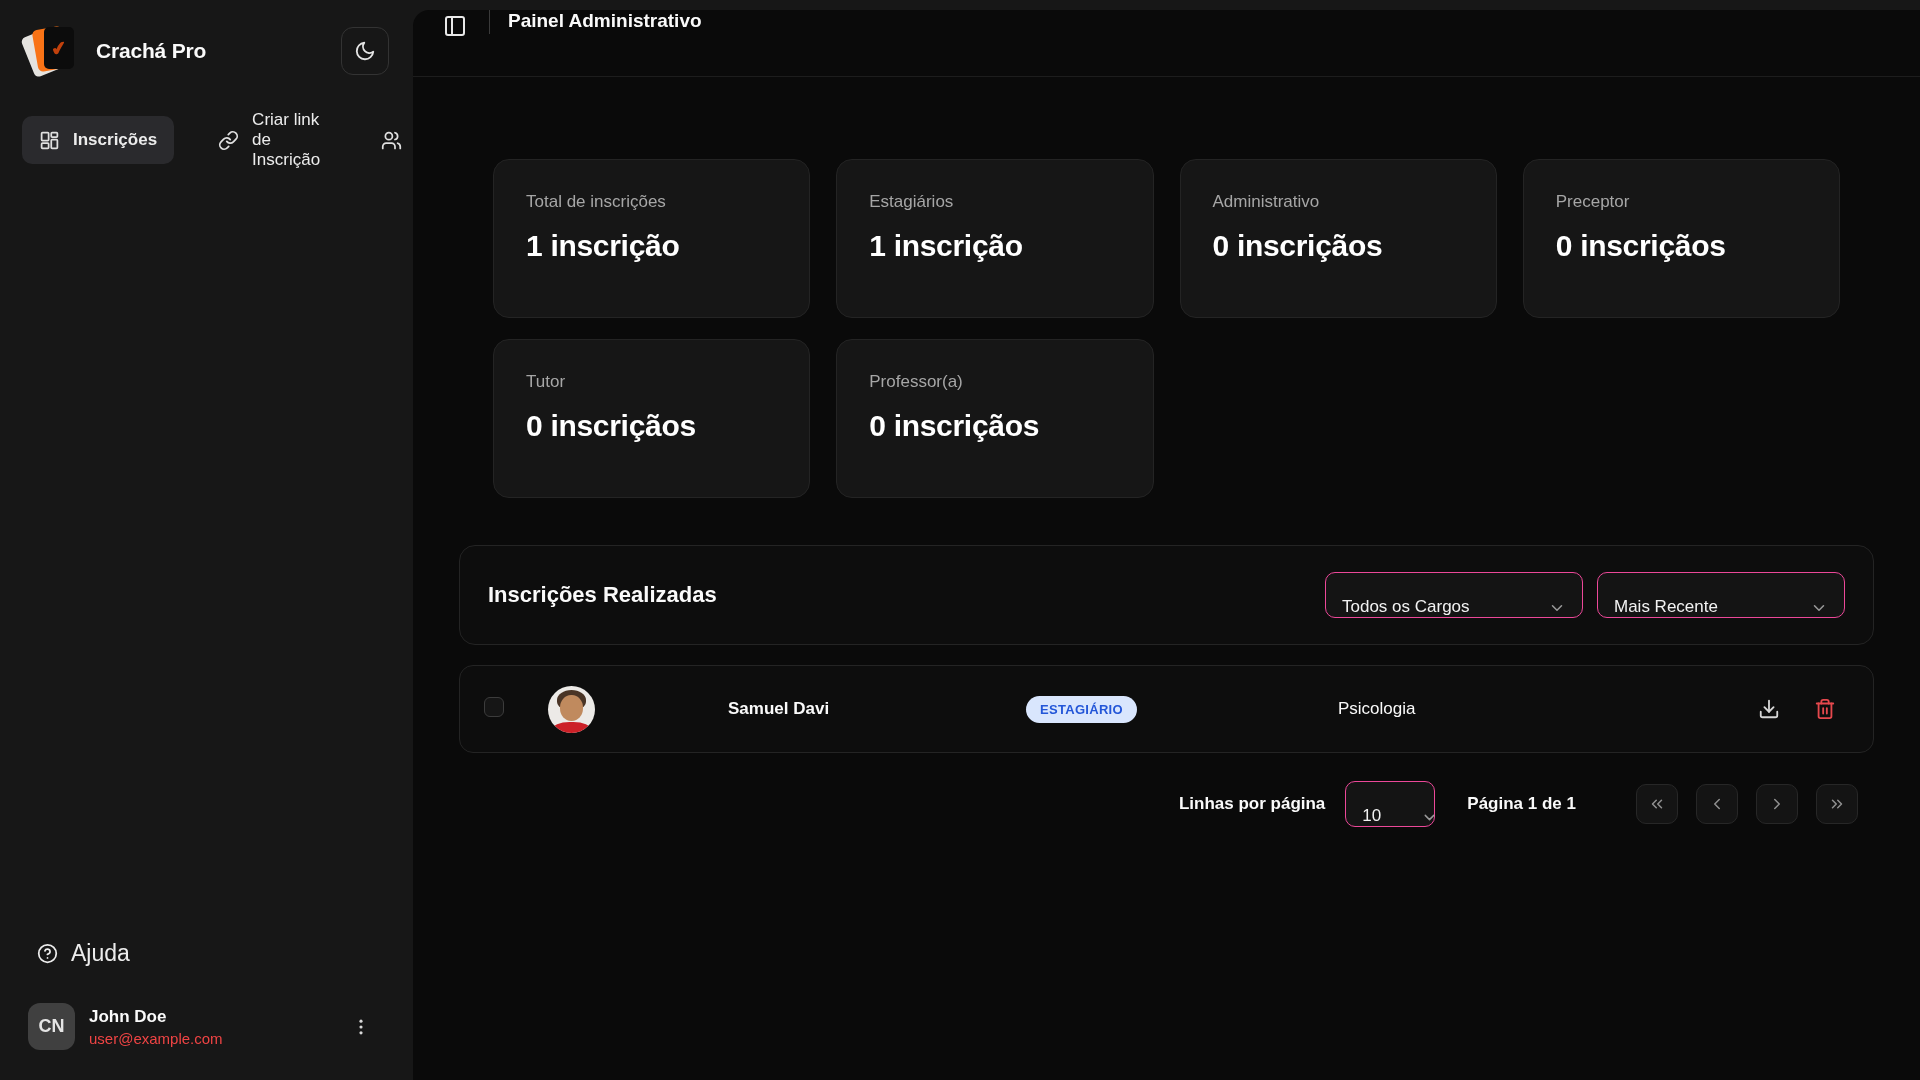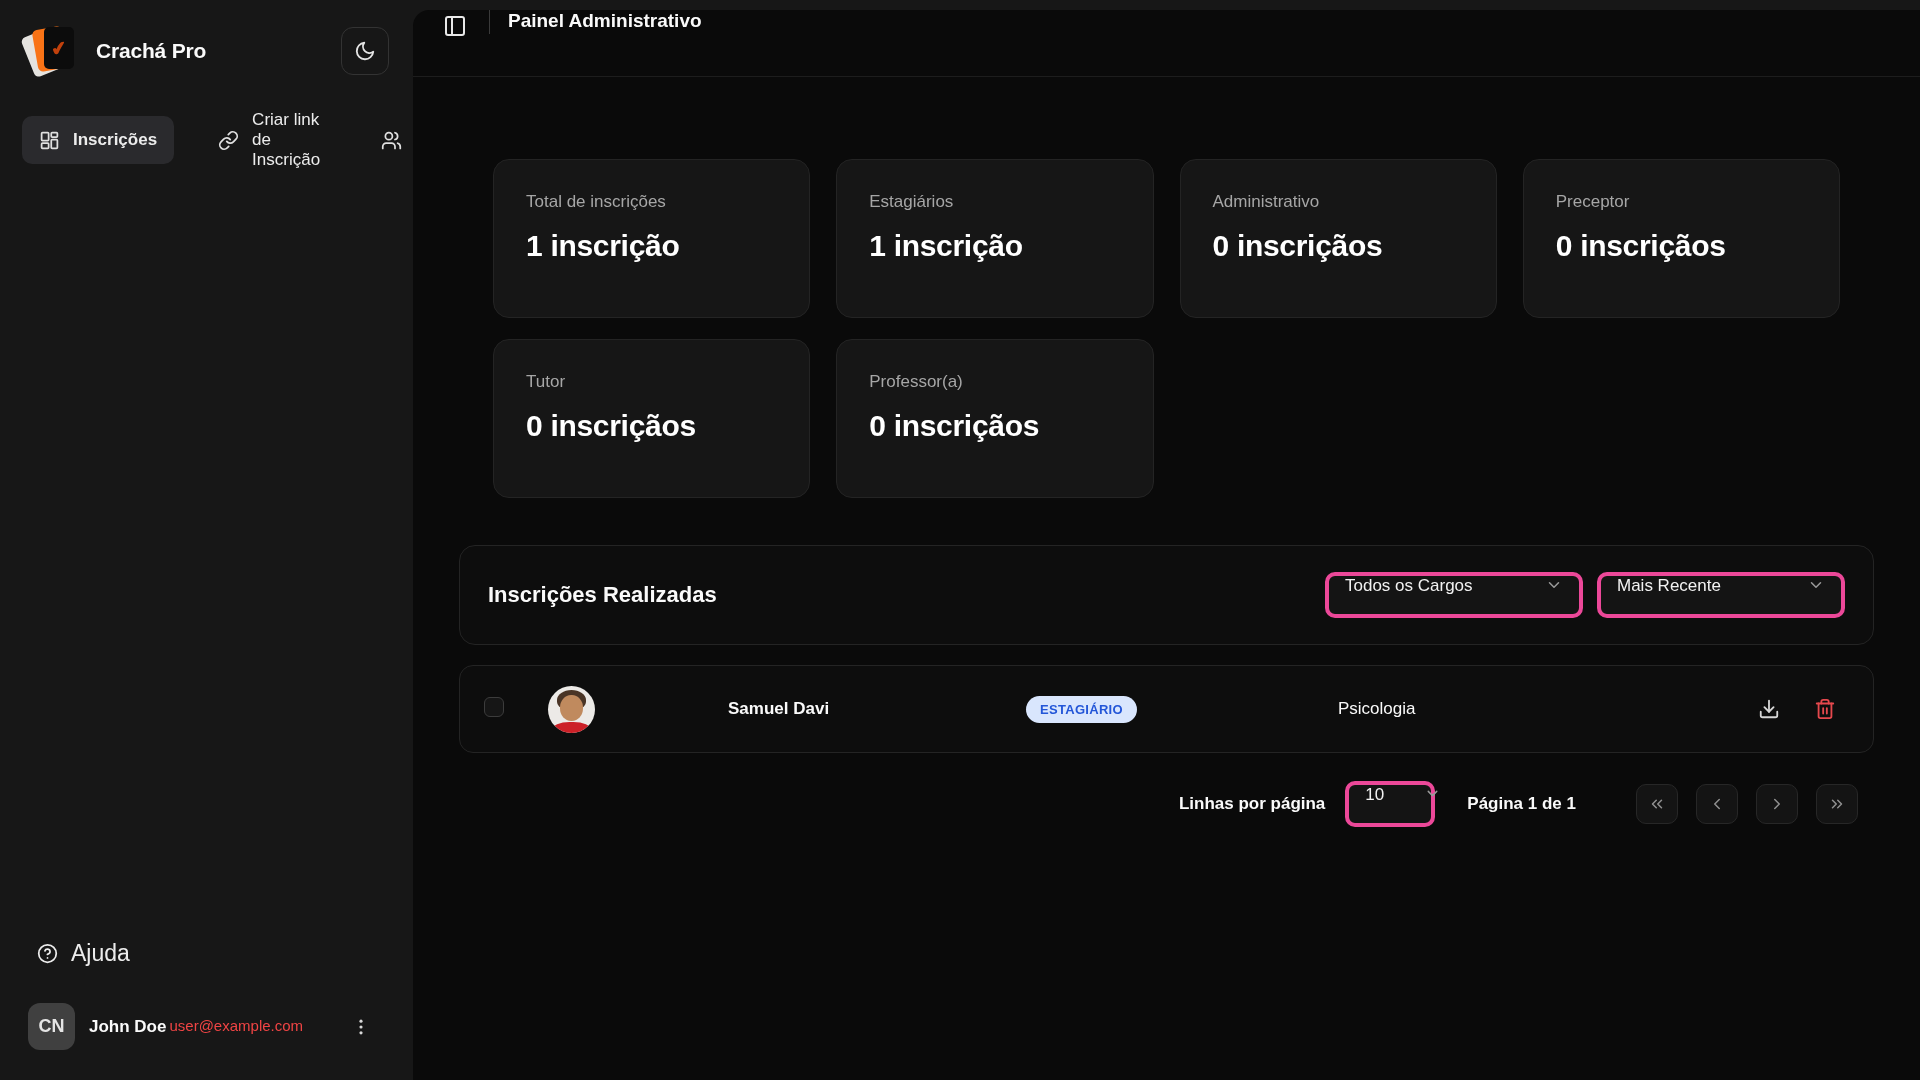--- a/index.html
+++ b/index.html
@@ -47,21 +47,21 @@
   .help-row {
     display:flex; align-items:center; gap:13px;
     padding:10px 15px; font-size:23px; color:#ececec; cursor:pointer; border-radius:10px;
   }
   .user-row { margin-top:22px; display:flex; align-items:center; gap:14px; padding:4px 6px; }
   .user-avatar {
     width:47px; height:47px; border-radius:12px; background:#404040;
     display:flex; align-items:center; justify-content:center;
     font-size:18px; font-weight:600; color:#e5e5e5; flex-shrink:0;
   }
-  .user-meta { display:flex; flex-direction:row; gap:3px; flex:1; }
+  .user-meta { display:flex; flex-direction:column; gap:3px; flex:1; }
   .user-name { font-size:17px; font-weight:700; }
   .user-email { font-size:15px; color:#ef4444; }
   .kebab-btn { background:none; border:none; color:#d9d9d9; cursor:pointer; padding:8px; margin-right:6px; }
 
   
   .main {
     flex:1; margin-top:10px; height:1070px;
     background:#0a0a0a;
     border-top-left-radius:16px;
     display:flex; flex-direction:column;
@@ -96,22 +96,22 @@
   
   .toolbar {
     margin-top:47px;
     border:1px solid #242424; border-radius:16px; background:#0d0d0d;
     padding:26px 28px;
     display:flex; align-items:center; justify-content:space-between;
   }
   .section-title { font-size:22px; font-weight:700; }
   .filters { display:flex; gap:14px; }
   .select {
-    height:46px; border:4px solid #ec4899; border-radius:10px; background:#141414;
-    display:flex; align-items:flex-start; justify-content:space-between;
+    height:46px; border:1px solid #ec4899; border-radius:10px; background:#141414;
+    display:flex; align-items:flex-end; justify-content:space-between;
     padding:0 16px; font-size:17px; color:#f2f2f2; gap:24px; cursor:pointer;
   }
   .select .chev { color:#9a9a9a; }
   .select-cargo { width:258px; }
   .select-sort  { width:248px; }
 
   
   .table-card {
     margin-top:20px;
     border:1px solid #242424; border-radius:14px; background:#0d0d0d;

